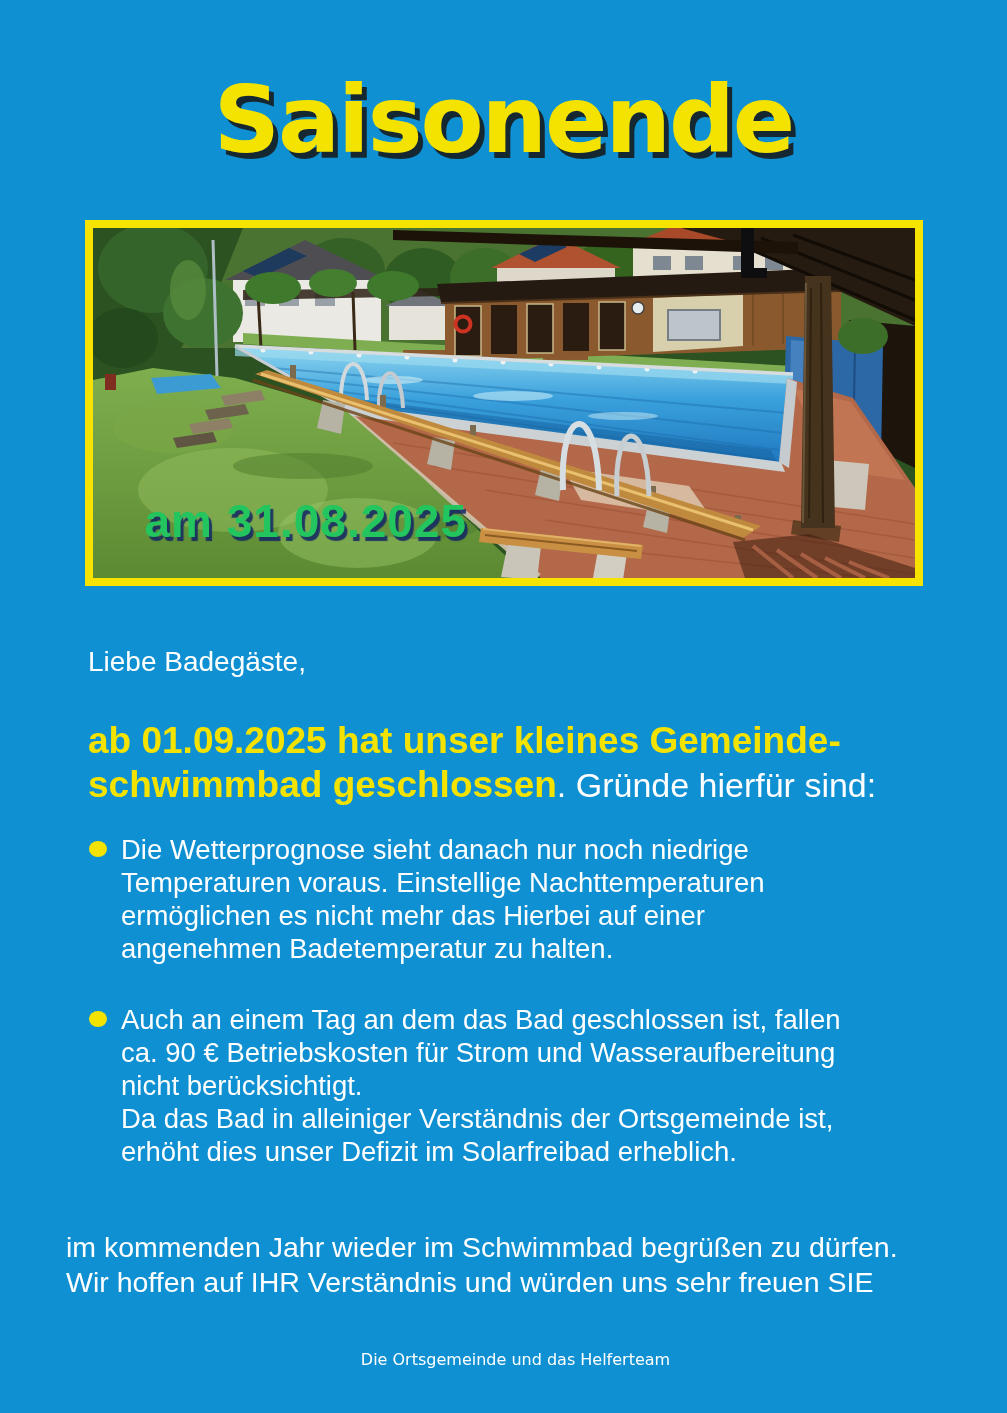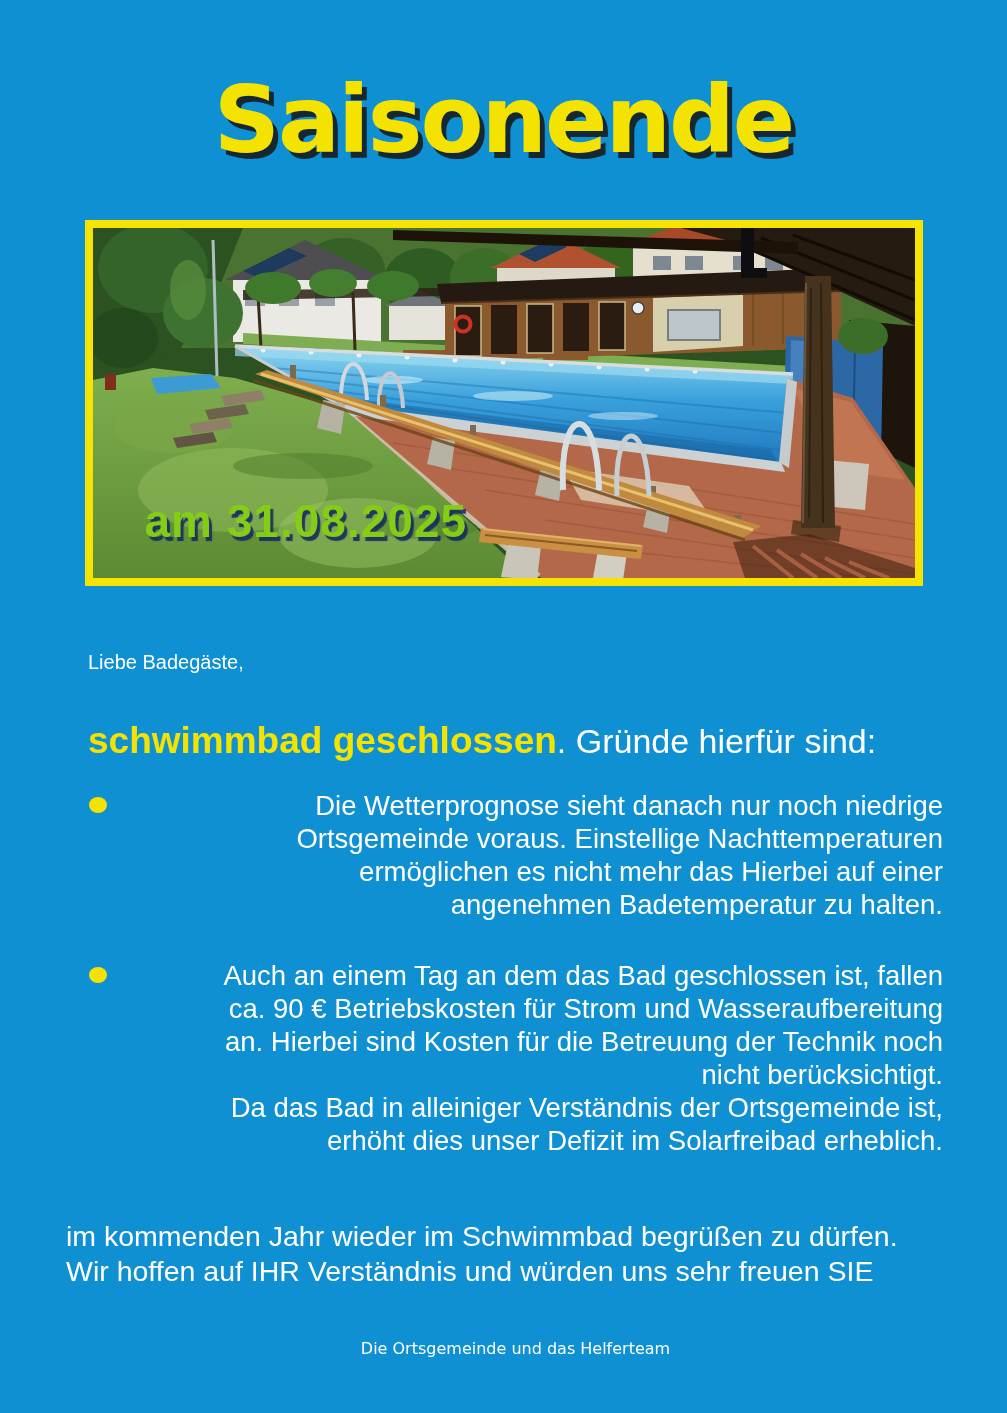--- a/index.html
+++ b/index.html
@@ -29,36 +29,36 @@
     border:8px solid #f6e400;
     background:#2b5220;
   }
   .photo-frame svg { display:block; width:822px; height:350px; }
   .photo-caption {
     position:absolute;
     left:52px; bottom:30px;
     font-size:46px;
     font-weight:bold;
     letter-spacing:1px;
-    color:#84cc16;
+    color:#22c55e;
     text-shadow:3px 4px 1px rgba(16,35,100,0.85);
   }
   .content { padding:0 64px 0 88px; color:#ffffff; }
-  .greeting { margin-top:60px; font-size:20px; line-height:32px; }
+  .greeting { margin-top:60px; font-size:28px; line-height:32px; }
   .announce { margin-top:41px; }
   .announce-line {
     font-size:37px; font-weight:bold;
     line-height:44px; white-space:nowrap;
     color:#f4e300;
   }
   .announce-suffix {
     font-size:34px; font-weight:normal; color:#ffffff;
   }
   .bullets { margin-top:26px; }
-  .bullet { position:relative; padding-left:33px;text-align:right; }
+  .bullet { position:relative; padding-left:33px; }
   .bullet + .bullet { margin-top:38px; }
   .bullet-dot {
     position:absolute; left:1px; top:8px;
     width:18px; height:16px; border-radius:50%;
     background:#f4e300;
   }
   .b-line { font-size:27.5px; line-height:33px; white-space:nowrap; }
   .closing { margin:62px 0 0 -22px; }
   .c-line { font-size:28.5px; line-height:35px; white-space:nowrap; }
   .footer {
@@ -289,38 +289,38 @@
     </svg>
 
     <div class="photo-caption">am 31.08.2025</div>
   </div>
 
   <div class="content">
 
     <div class="greeting">Liebe Badegäste,</div>
 
     <div class="announce">
+      <div class="announce-line">ab 01.09.2025 hat unser kleines Gemeinde-</div>
       <div class="announce-line"><span>schwimmbad geschlossen</span><span class="announce-suffix">. Gründe hierfür sind:</span></div>
     </div>
 
     <div class="bullets">
 
       <div class="bullet">
         <span class="bullet-dot"></span>
         <div class="b-line">Die Wetterprognose sieht danach nur noch niedrige</div>
-        <div class="b-line">Ortsgemeinde voraus. Einstellige Nachttemperaturen</div>
+        <div class="b-line">Temperaturen voraus. Einstellige Nachttemperaturen</div>
         <div class="b-line">ermöglichen es nicht mehr das Hierbei auf einer</div>
         <div class="b-line">angenehmen Badetemperatur zu halten.</div>
       </div>
 
       <div class="bullet">
         <span class="bullet-dot"></span>
         <div class="b-line">Auch an einem Tag an dem das Bad geschlossen ist, fallen</div>
         <div class="b-line">ca. 90 € Betriebskosten für Strom und Wasseraufbereitung</div>
-        <div class="b-line">an. Hierbei sind Kosten für die Betreuung der Technik noch</div>
         <div class="b-line">nicht berücksichtigt.</div>
         <div class="b-line">Da das Bad in alleiniger Verständnis der Ortsgemeinde ist,</div>
         <div class="b-line">erhöht dies unser Defizit im Solarfreibad erheblich.</div>
       </div>
 
     </div>
 
     <div class="closing">
       <div class="c-line">im kommenden Jahr wieder im Schwimmbad begrüßen zu dürfen.</div>
       <div class="c-line">Wir hoffen auf IHR Verständnis und würden uns sehr freuen SIE</div>

